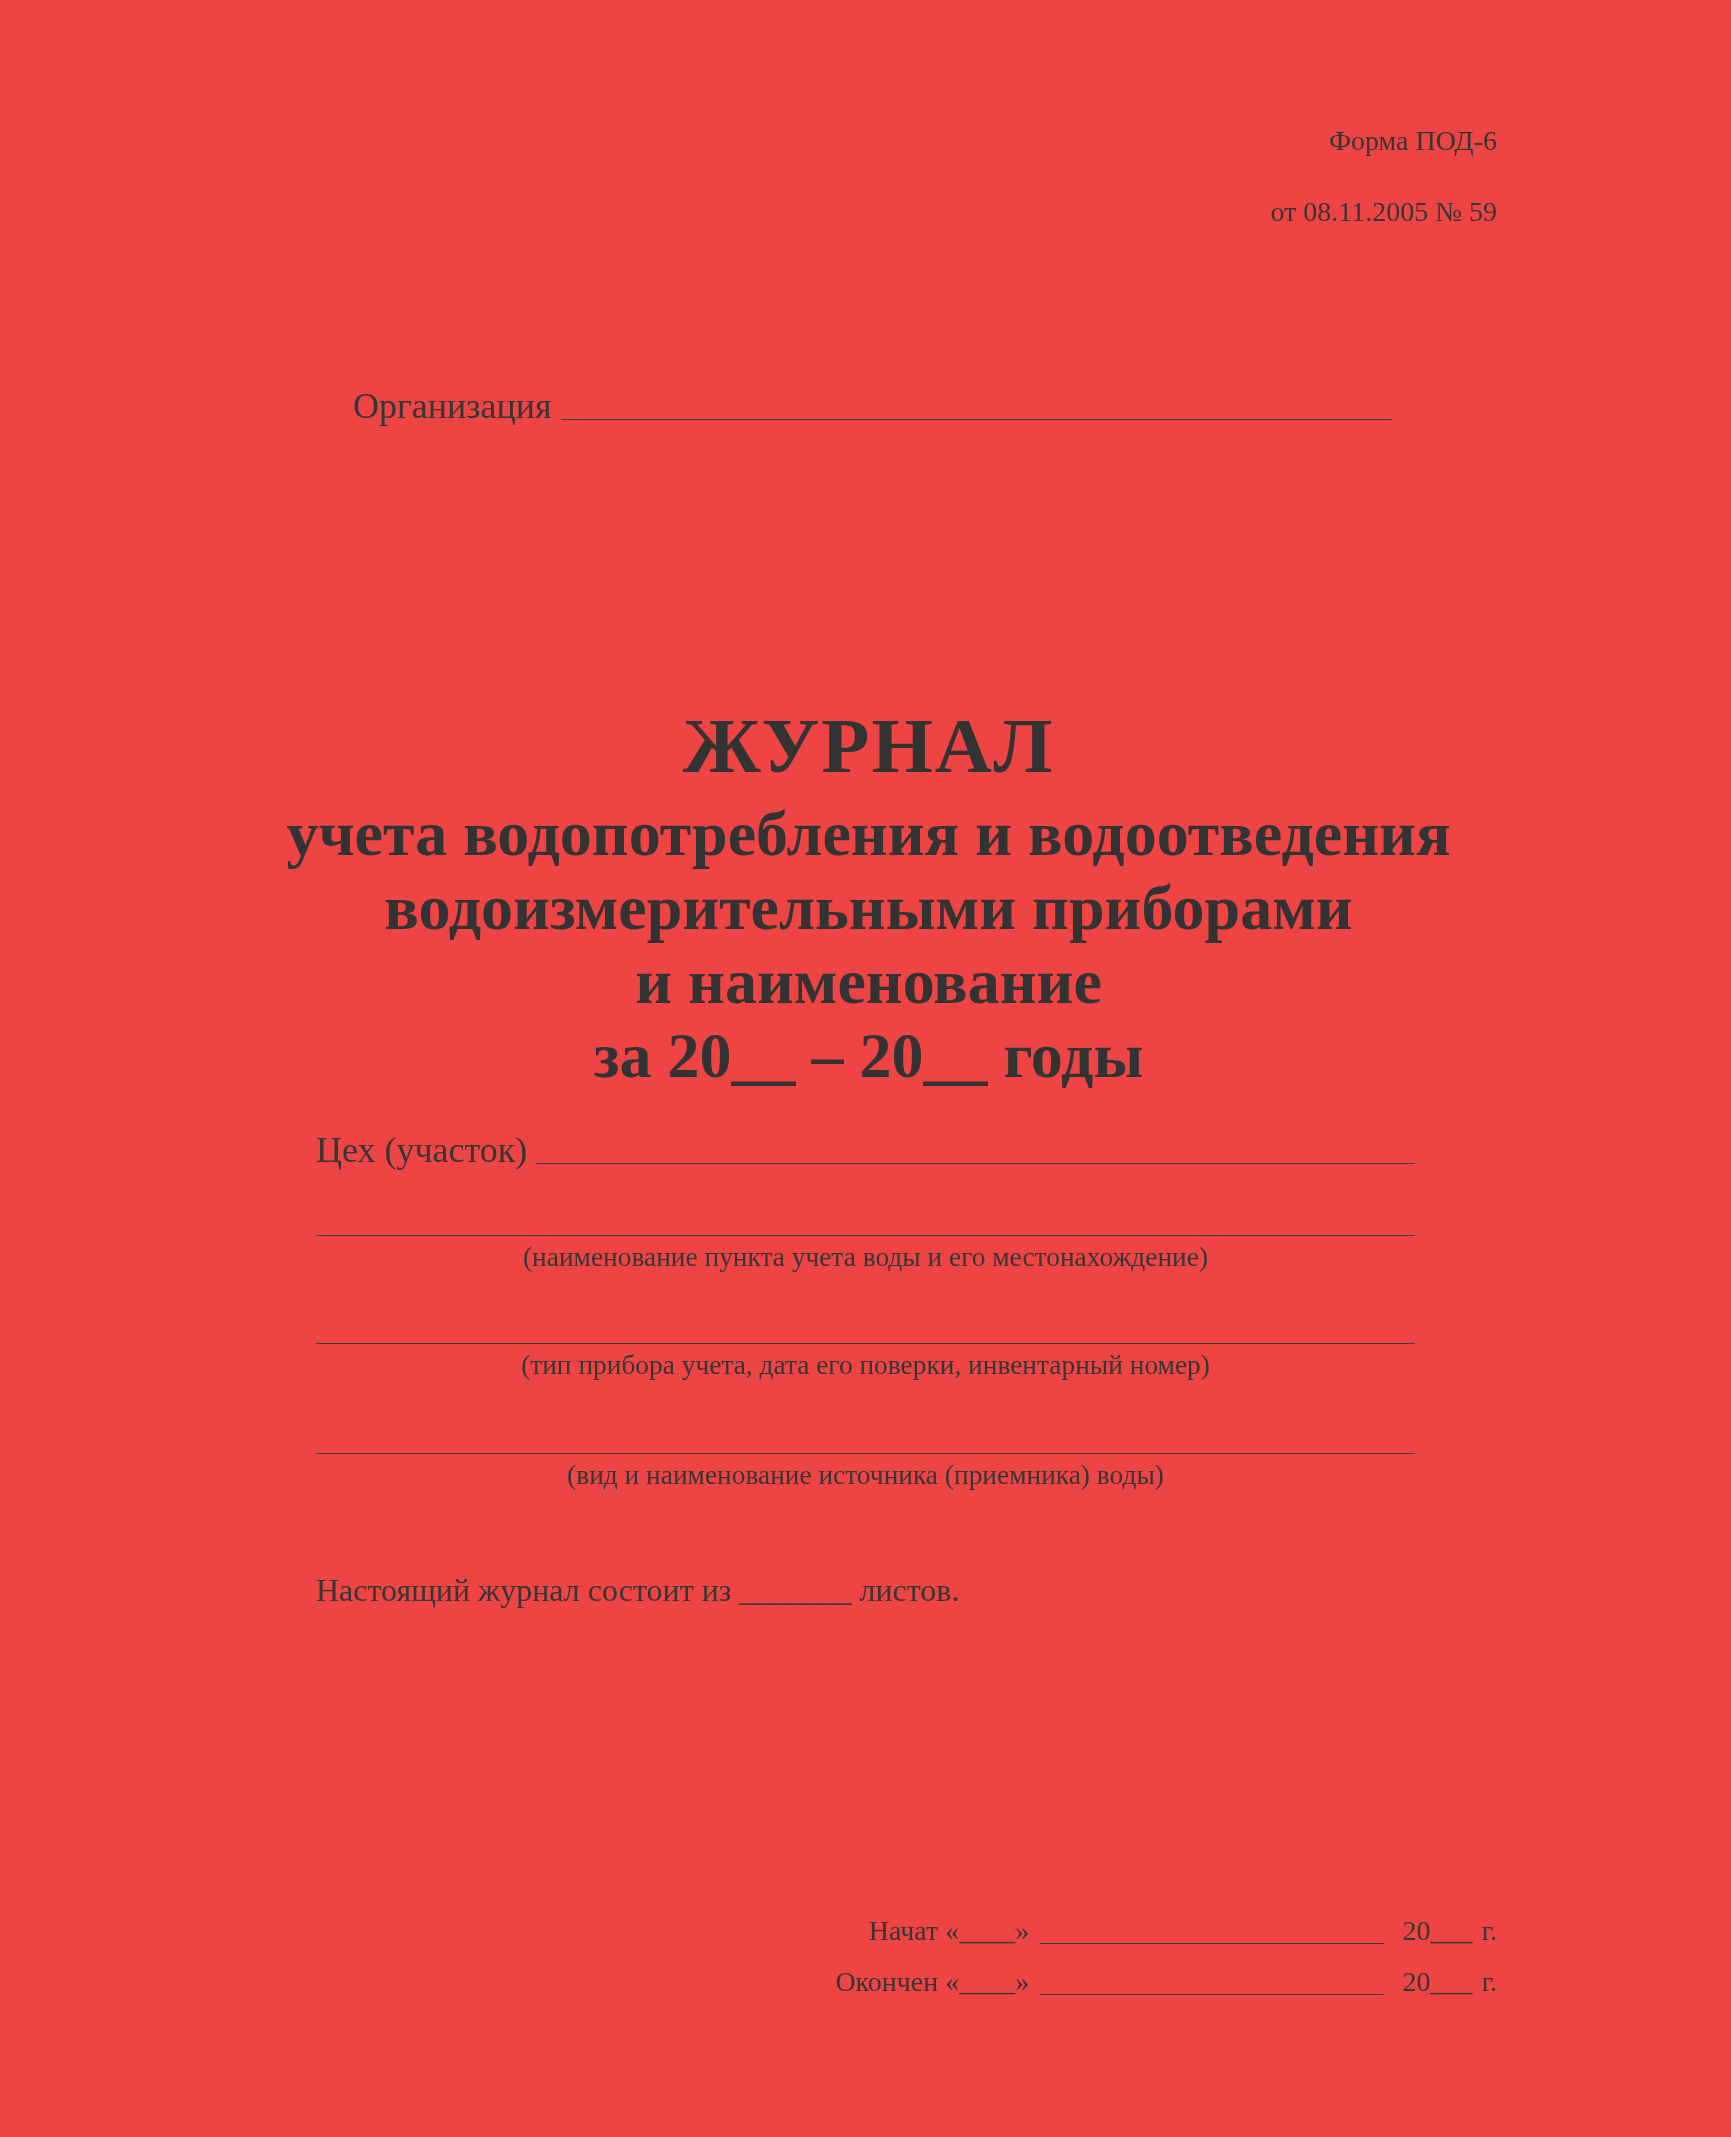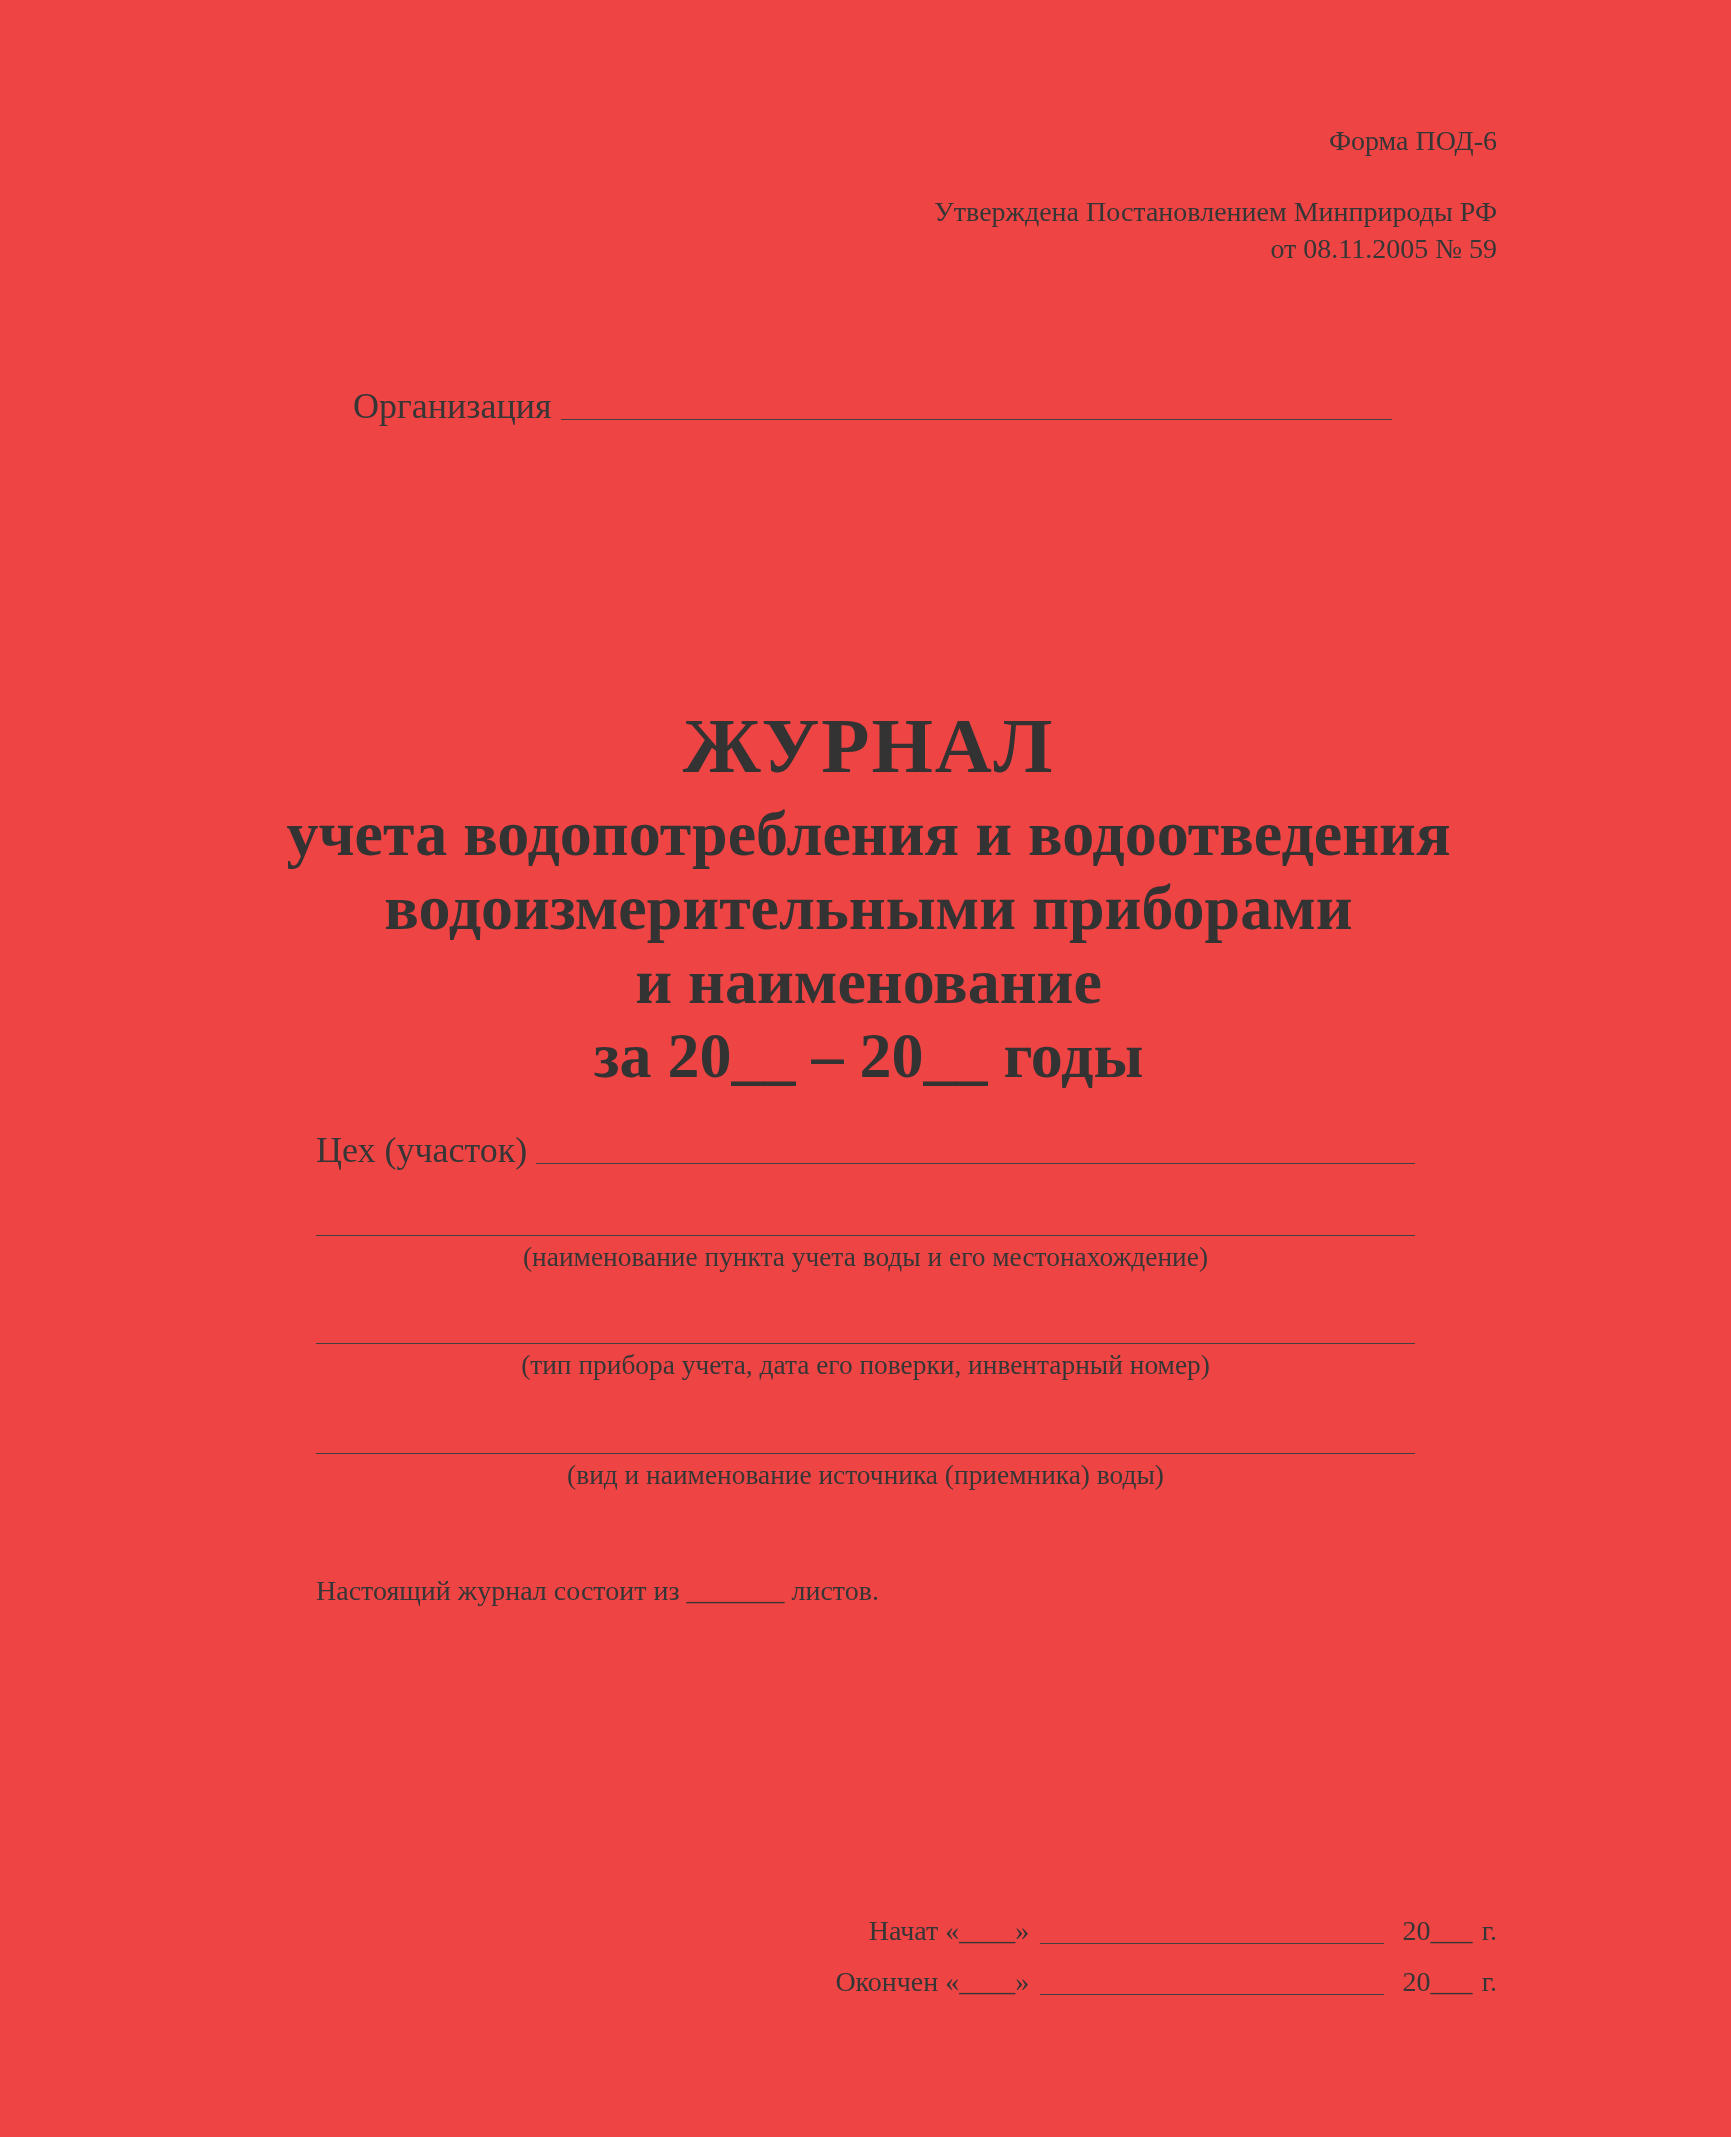--- a/index.html
+++ b/index.html
@@ -86,21 +86,21 @@
     padding-top: 3.7px;
   }
   .fg1 { top: 1235px; }
   .fg2 { top: 1343px; }
   .fg3 { top: 1453px; }
 
   .sheets-line {
     position: absolute;
     left: 316px;
     top: 1573px;
-    font-size: 28px;
+    font-size: 32px;
     line-height: 35px;
     white-space: nowrap;
   }
 
   
   .footer-block {
     position: absolute;
     right: 240px;
     top: 1912px;
     width: 731px;
@@ -122,21 +122,20 @@
   .frow .year-suffix { margin-left: 9.1px; }
 </style>
 </head>
 <body>
 
 <div class="page">
 
   <div class="hdr">
     <div>Форма ПОД-6</div>
     <div class="approval-block">
-      <div>Утверждена Постановлением Минприроды РФ</div>
       <div>от 08.11.2005 № 59</div>
     </div>
   </div>
 
   <div class="blank-row org-row">
     <span>Организация</span>
     <span class="fill"></span>
   </div>
 
   <div class="title-block">

